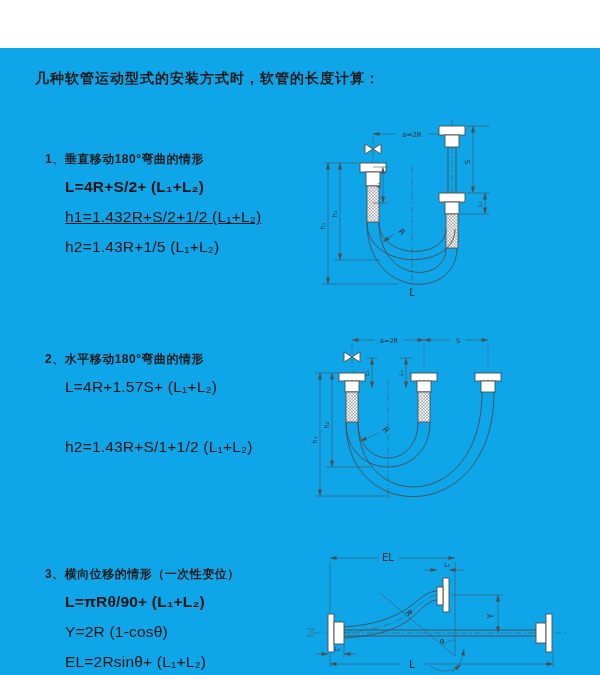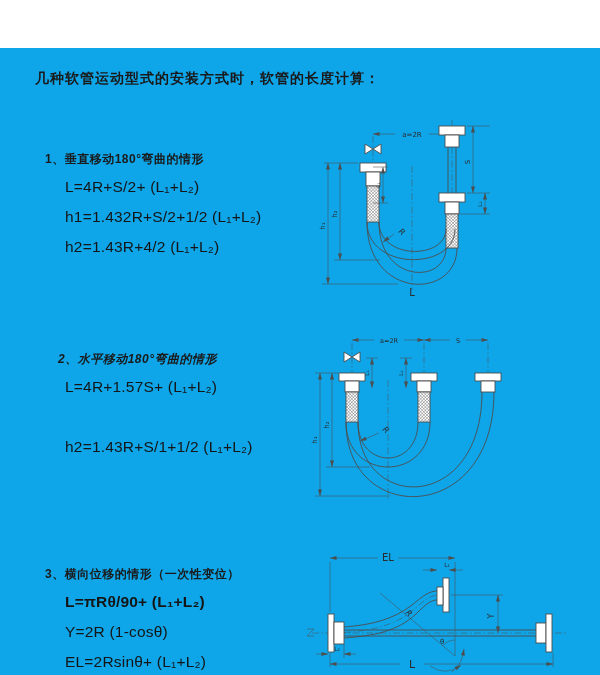--- a/index.html
+++ b/index.html
@@ -17,25 +17,25 @@
   .bottom-edge{position:absolute;left:0;bottom:0;width:100%;height:6px;background:#bdbdbd;}
 </style>
 </head>
 <body>
 
 <div id="page">
 
   <div class="title">几种软管运动型式的安装方式时，软管的长度计算：</div>
 
   <div class="sec-head" style="left:45px;top:103px;">1、垂直移动180°弯曲的情形</div>
-  <div class="formula" style="top:130px;">L=4R+S/2+ (L₁+L₂)</div>
-  <div class="formula" style="top:160px;">h1=1.432R+S/2+1/2 (L₁+L₂)</div>
-  <div class="formula" style="top:190px;">h2=1.43R+4/2 (L₁+L₂)</div>
-
-  <div class="sec-head" style="left:58px;top:303px;font-style:italic;">2、水平移动180°弯曲的情形</div>
+  <div class="formula" style="top:130px;font-weight:bold;">L=4R+S/2+ (L₁+L₂)</div>
+  <div class="formula" style="top:160px;text-decoration:underline;">h1=1.432R+S/2+1/2 (L₁+L₂)</div>
+  <div class="formula" style="top:190px;">h2=1.43R+1/5 (L₁+L₂)</div>
+
+  <div class="sec-head" style="left:45px;top:303px;">2、水平移动180°弯曲的情形</div>
   <div class="formula" style="top:330px;">L=4R+1.57S+ (L₁+L₂)</div>
   <div class="formula" style="top:390px;">h2=1.43R+S/1+1/2 (L₁+L₂)</div>
 
   <div class="sec-head" style="left:45px;top:518px;">3、横向位移的情形（一次性变位）</div>
   <div class="formula" style="top:545px;font-weight:bold;">L=πRθ/90+ (L₁+L₂)</div>
   <div class="formula" style="top:575px;">Y=2R (1-cosθ)</div>
   <div class="formula" style="top:605px;">EL=2Rsinθ+ (L₁+L₂)</div>
 
   <svg style="left:310px;top:66px;" width="290" height="206" viewBox="0 0 290 206">
 

